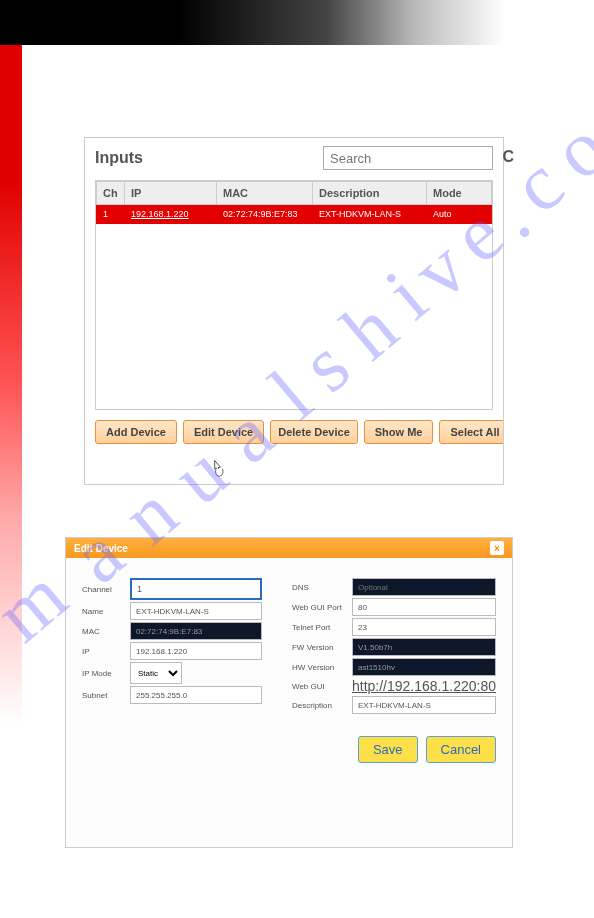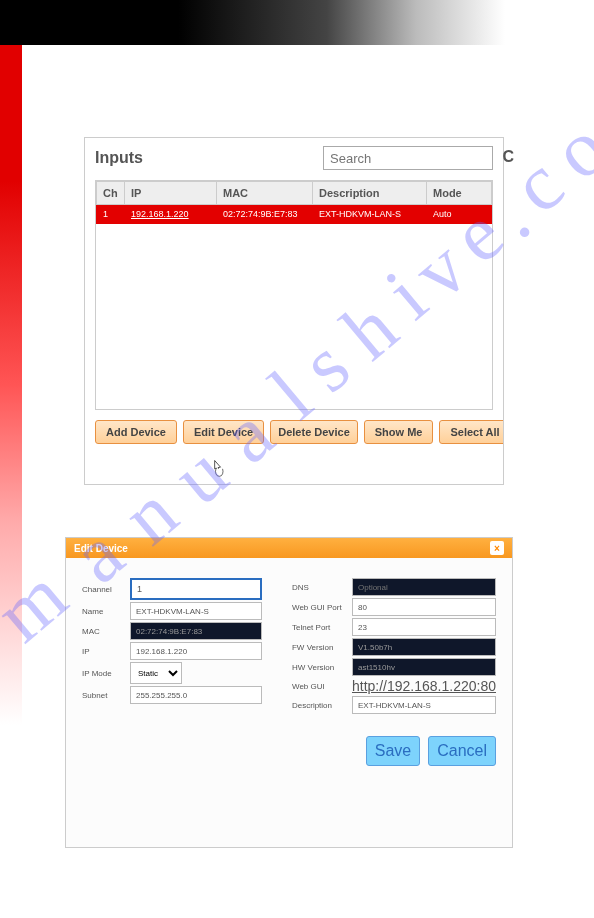--- a/index.html
+++ b/index.html
@@ -40,21 +40,21 @@
   .edit-col { flex: 1; }
   .form-row { display: flex; align-items: center; margin-bottom: 2px; }
   .form-label { width: 48px; font-size: 8px; color: #555; }
   .form-input { flex: 1; height: 18px; border: 1px solid #bbb; padding: 2px 5px; font-size: 8px; color: #555; background: #fff; }
   .form-input.highlight { border: 2px solid #2a6dc0; height: 22px; font-size: 9px; }
   .form-input.disabled { background: #0f172a; color: #999; }
   .form-select { flex: 0 0 52px; height: 22px; border: 1px solid #bbb; font-size: 8px; background: #fff; padding: 0 3px; }
   .form-link { font-size: 14px; color: #555; text-decoration: underline; }
 
   .edit-footer { display: flex; justify-content: flex-end; gap: 8px; padding: 10px 16px; }
-  .btn-blue-outline { background: #7dd3fc; border: 1px solid #5aa0e0; border-radius: 3px; padding: 5px 8px; font-size: 16px; color: #2a6dc0; cursor: pointer; }
+  .btn-blue-outline { background: #fde047; border: 1px solid #5aa0e0; border-radius: 3px; padding: 5px 14px; font-size: 13px; color: #2a6dc0; cursor: pointer; }
 </style>
 </head>
 <body>
 
 <div class="top-banner"></div>
 <div class="side-banner"></div>
 
 <div class="watermark">
   <span style="top:420px; left:-20px;">m</span>
   <span style="top:370px; left:60px;">a</span>

